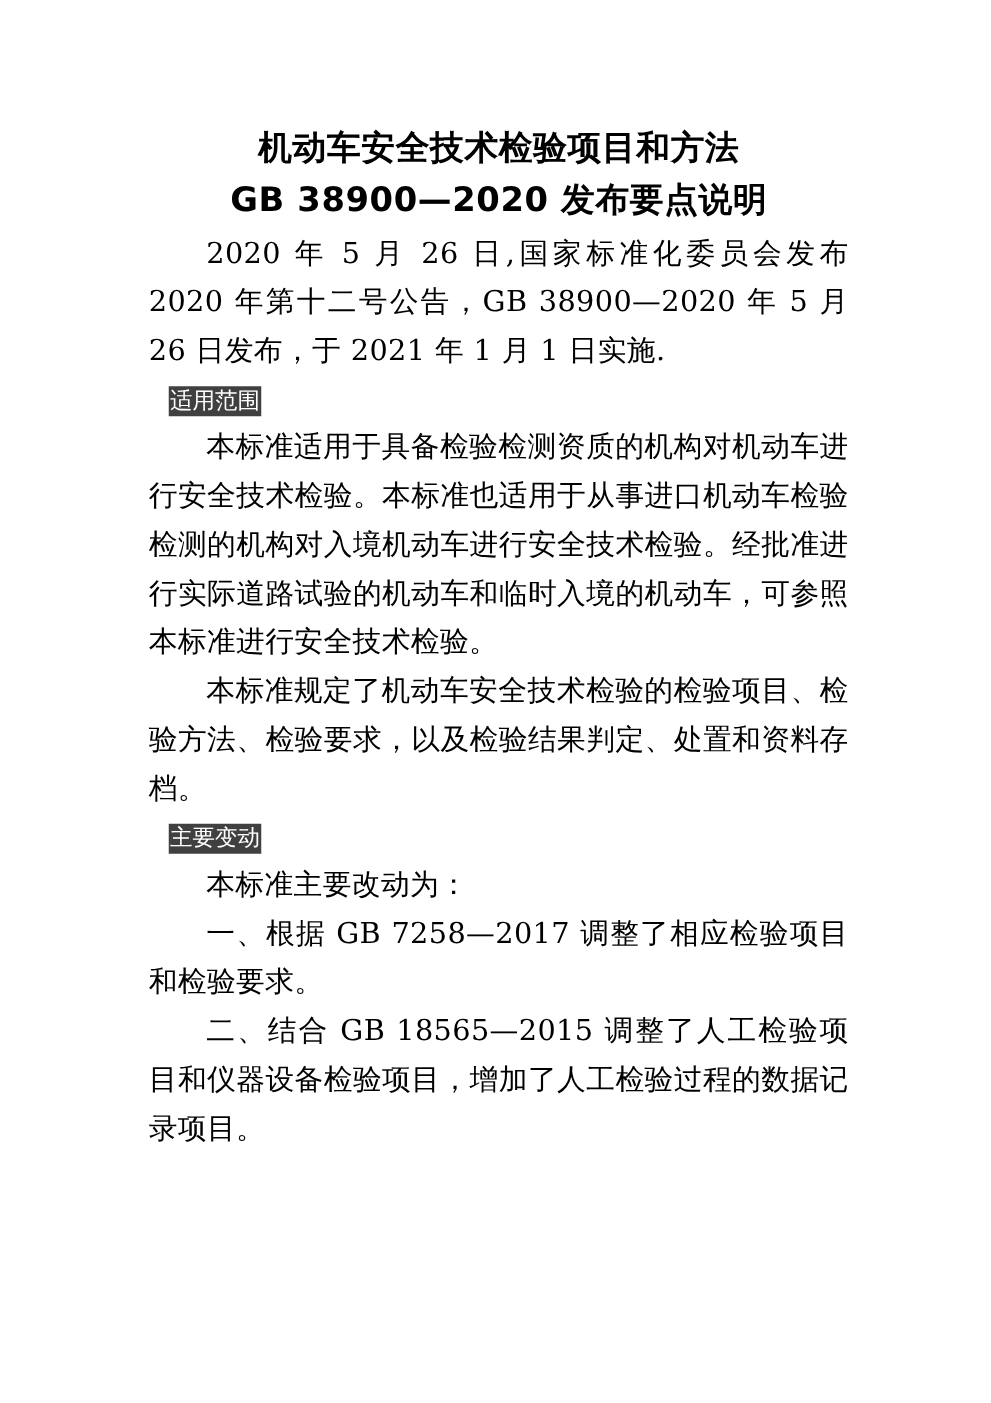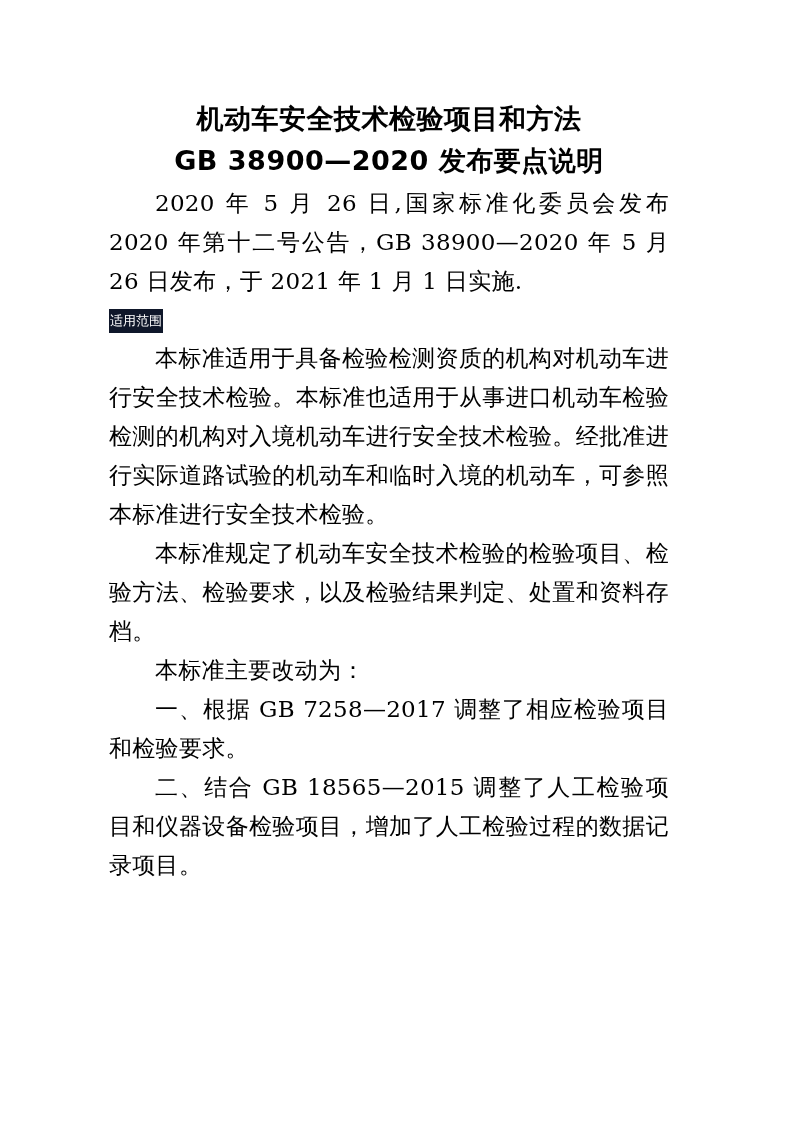--- a/index.html
+++ b/index.html
@@ -10,21 +10,21 @@
     body {
       width: 793px;
       height: 1122px;
       position: relative;
       overflow: hidden;
       font-family: "DejaVu Serif", "Liberation Serif", serif;
       color: #000000;
     }
     .page {
       position: absolute;
-      left: 109px;
+      left: 119px;
       top: 98px;
       width: 560px;
     }
     .title {
       text-align: center;
       font-family: "DejaVu Sans", "Liberation Sans", sans-serif;
       font-weight: bold;
       font-size: 27px;
       line-height: 42px;
       letter-spacing: 0.5px;
@@ -38,26 +38,26 @@
       font-size: 23px;
       line-height: 39px;
       margin: 0;
       text-align: justify;
       text-indent: 2em;
       letter-spacing: 0.3px;
     }
     .para.first { margin-top: 2px; }
     .section-tag {
       display: inline-block;
-      background: #0f172a;
+      background: #404040;
       color: #ffffff;
-      font-size: 13px;
+      font-size: 18px;
       line-height: 24px;
       padding: 0 1px;
-      margin: 6px 0 4px 0;
+      margin: 6px 0 4px 16px;
     }
     .tag-wrap {
       height: 38px;
       display: flex;
       align-items: center;
     }
   </style>
 </head>
 <body>
 
@@ -68,16 +68,19 @@
   </h1>
 
   <p class="para first">2020 年 5 月 26 日,国家标准化委员会发布 2020 年第十二号公告，GB 38900—2020 年 5 月 26 日发布，于 2021 年 1 月 1 日实施.</p>
 
   <div class="tag-wrap">
     <span class="section-tag">适用范围</span>
   </div>
   <p class="para">本标准适用于具备检验检测资质的机构对机动车进行安全技术检验。本标准也适用于从事进口机动车检验检测的机构对入境机动车进行安全技术检验。经批准进行实际道路试验的机动车和临时入境的机动车，可参照本标准进行安全技术检验。</p>
   <p class="para">本标准规定了机动车安全技术检验的检验项目、检验方法、检验要求，以及检验结果判定、处置和资料存档。</p>
 
+  <div class="tag-wrap">
+    <span class="section-tag">主要变动</span>
+  </div>
   <p class="para">本标准主要改动为：</p>
   <p class="para">一、根据 GB 7258—2017 调整了相应检验项目和检验要求。</p>
   <p class="para">二、结合 GB 18565—2015 调整了人工检验项目和仪器设备检验项目，增加了人工检验过程的数据记录项目。</p>
 </div>
 
 </body></html>

